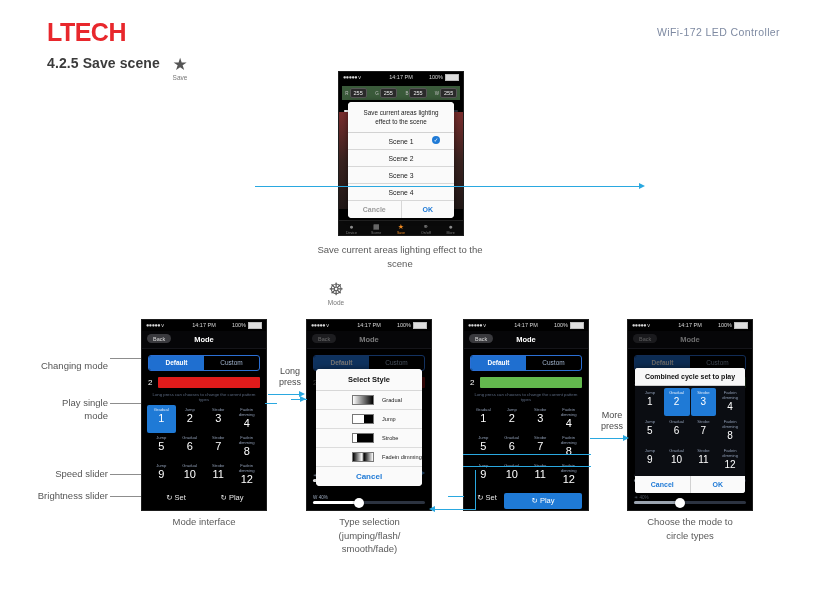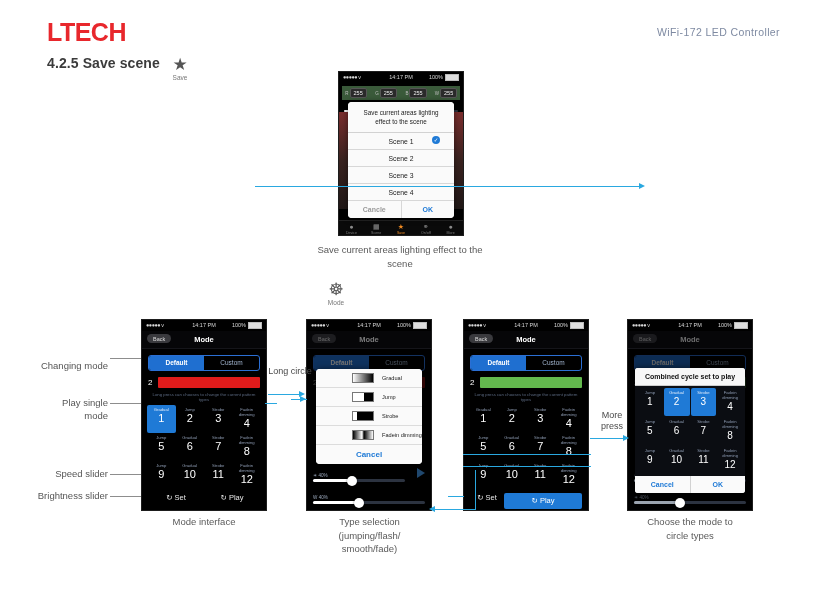--- a/index.html
+++ b/index.html
@@ -458,20 +458,21 @@
     <div class="play-tri" style="right:6px; bottom:32px;"></div>
     <div class="slwrap" style="position:absolute; left:0; right:0; bottom:6px; margin:0 6px;">
       <div class="sllabel"><span>W</span> <span>40%</span></div>
       <div class="sltrack">
         <div class="fill" style="width:42%;"></div>
         <div class="knob" style="left:37%;"></div>
       </div>
     </div>
 
     <div class="alert" style="left:9px; top:49px; width:106px;">
+      <div class="atitle">Select Style</div>
       <div class="styrow">
         <span class="swatch" style="background:linear-gradient(90deg,#fff,#000);"></span>
         <span class="stxt">Gradual</span>
       </div>
       <div class="styrow">
         <span class="swatch" style="background:linear-gradient(90deg,#fff 55%,#000 55%);"></span>
         <span class="stxt">Jump</span>
       </div>
       <div class="styrow">
         <span class="swatch" style="background:linear-gradient(90deg,#fff 18%,#000 18%);"></span>
@@ -663,21 +664,21 @@
   <div class="leader" style="left:110px; top:403px; width:31px;"></div>
 
   <div class="anno" style="left:30px; top:467px; width:78px;">Speed slider</div>
   <div class="leader" style="left:110px; top:474px; width:31px;"></div>
 
   <div class="anno" style="left:30px; top:489px; width:78px;">Brightness slider</div>
   <div class="leader" style="left:110px; top:496px; width:31px;"></div>
 
   <div class="leader" style="left:265px; top:403px; width:12px; background:#2aa8e0; height:1.2px;"></div>
 
-  <div class="press-label" style="left:268px; top:366px; width:44px;">Long circle</div>
+  <div class="press-label" style="left:268px; top:366px; width:44px;">Long press</div>
   <div class="arrow-line" style="left:268px; top:394px; width:32px;"></div>
   <div class="arrow-head right" style="left:299px; top:390.5px;"></div>
 
   <div class="press-label" style="left:590px; top:410px; width:44px;">More press</div>
   <div class="arrow-line" style="left:590px; top:438px; width:34px;"></div>
   <div class="arrow-head right" style="left:623px; top:434.5px;"></div>
 
   <div class="arrow-line" style="left:255px; top:186px; width:385px;"></div>
   <div class="arrow-head right" style="left:639px; top:182.5px;"></div>
 

